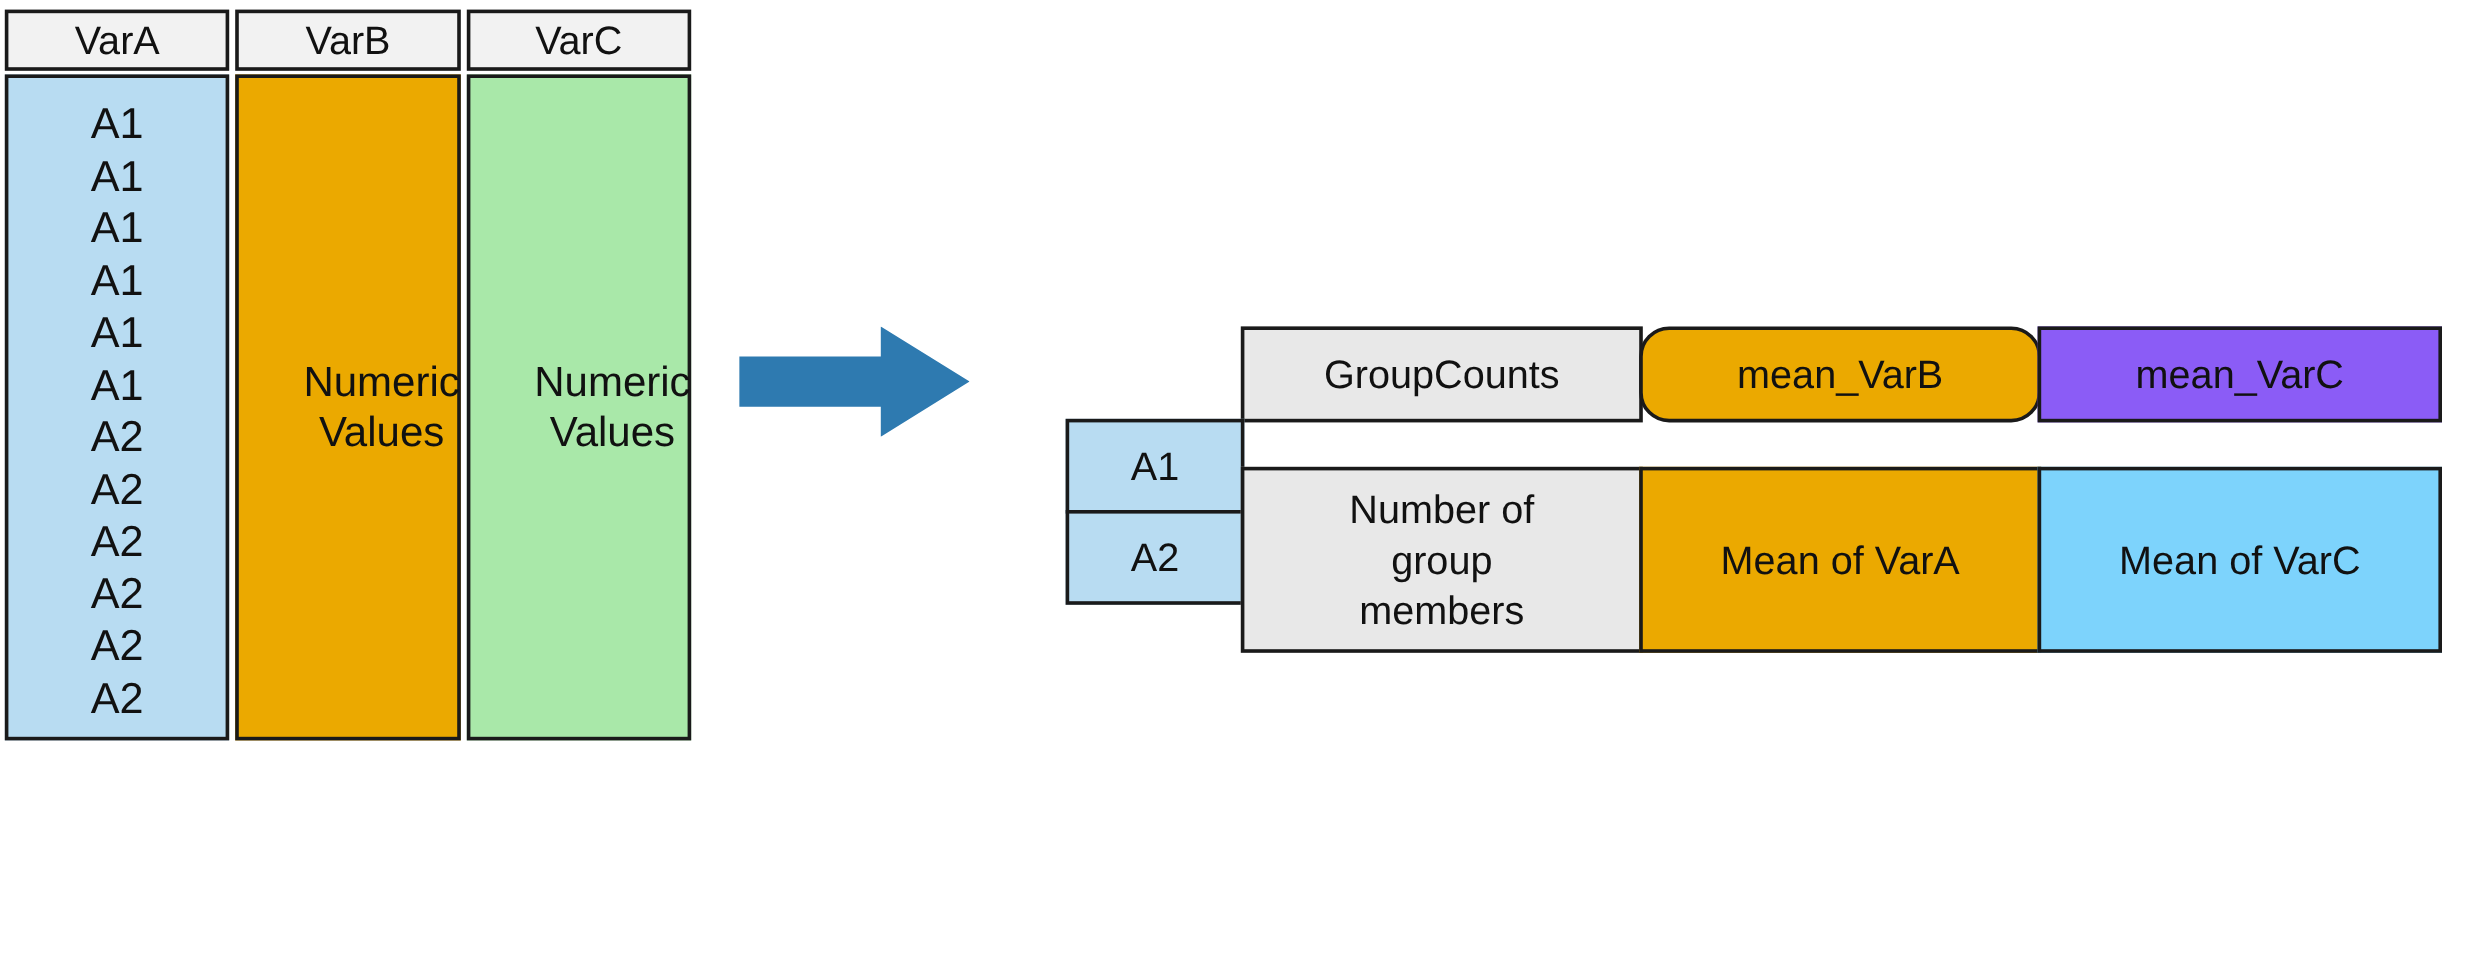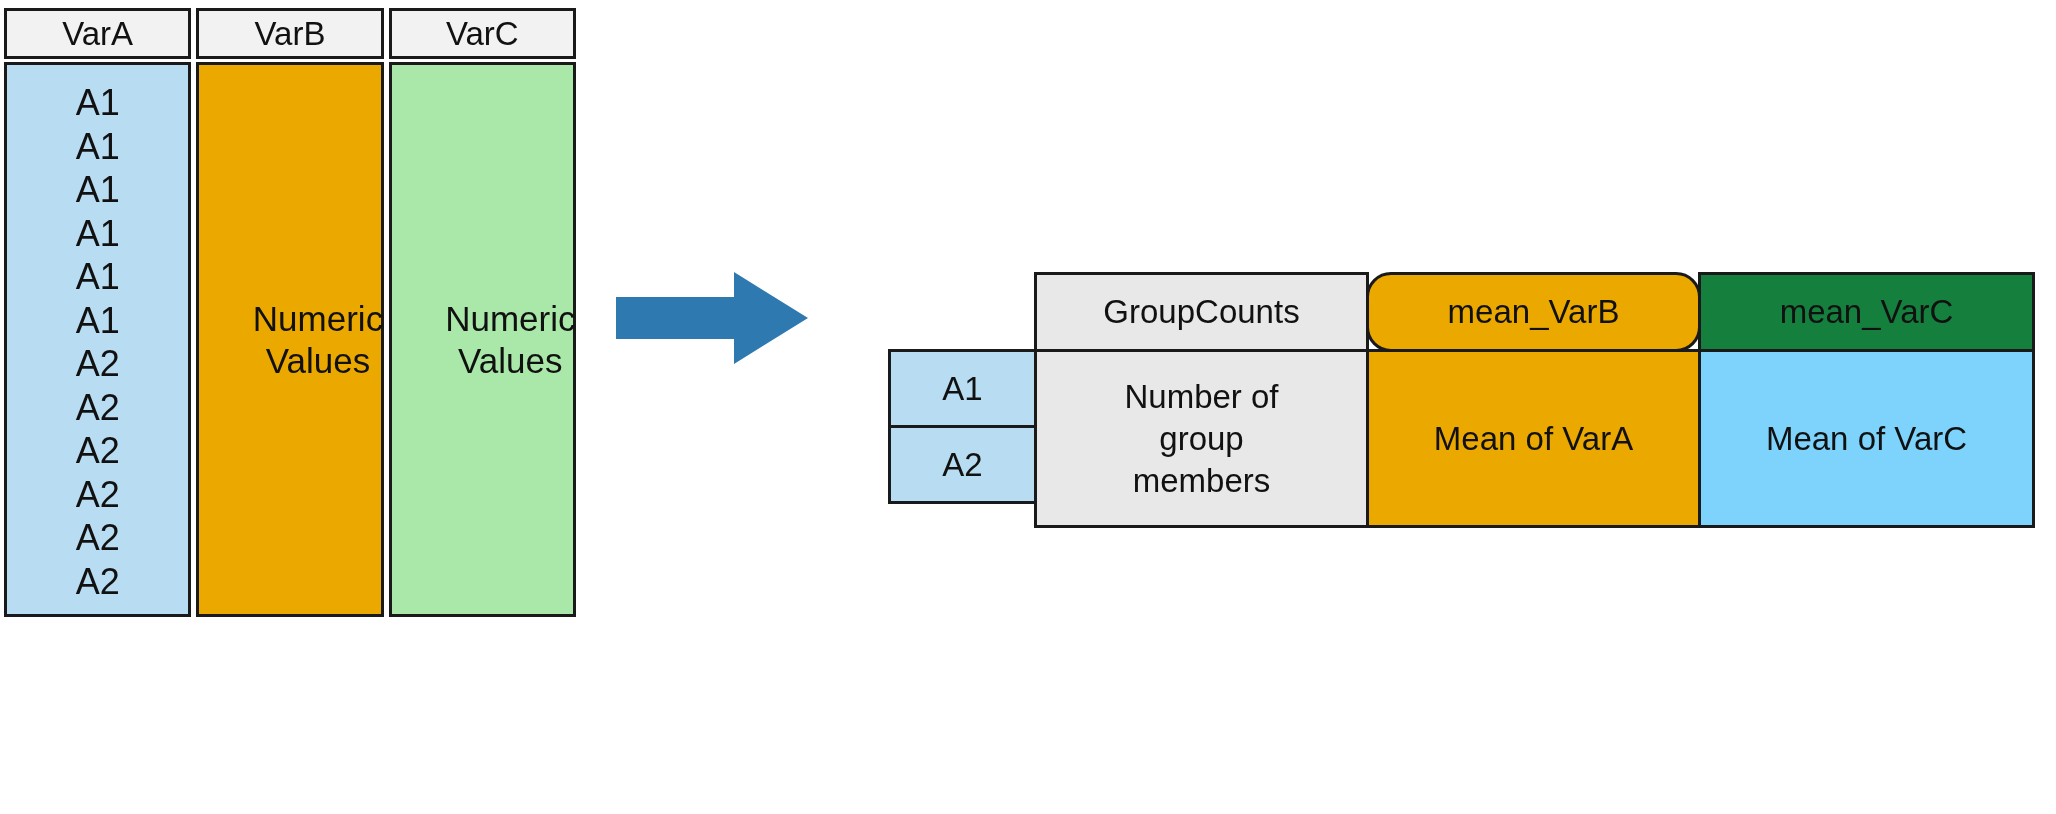--- a/index.html
+++ b/index.html
@@ -125,21 +125,21 @@
     box-sizing: border-box;
     height: 80px;
     display: flex;
     align-items: center;
     justify-content: center;
     font-size: 33px;
     color: #111111;
   }
   .rt-hcell.c-counts { width: 335px; background: #e8e8e8; }
   .rt-hcell.c-varb   { width: 335px; background: #eba900; margin-left: -3px; border-radius: 25px; }
-  .rt-hcell.c-varc   { width: 337px; background: #15803d; margin-left: -3px; }
+  .rt-hcell.c-varc   { width: 337px; background: #8b5cf6; margin-left: -3px; }
 
   .rt-body {
     display: flex;
     margin-top: -3px;
   }
   .rt-rowlabels {
     display: flex;
     flex-direction: column;
     width: 149px;
   }
@@ -152,30 +152,31 @@
     align-items: center;
     justify-content: center;
     font-size: 33px;
     color: #111111;
   }
   .rt-rowlabel + .rt-rowlabel { margin-top: -3px; }
 
   .rt-bcell {
     border: 3px solid #1a1a1a;
     box-sizing: border-box;
-    height: 179px;
+    height: 155px;
     display: flex;
     align-items: center;
     justify-content: center;
     text-align: center;
     font-size: 33px;
     line-height: 42px;
     color: #111111;
     white-space: pre-line;
     margin-left: -3px;
+    margin-top: 40px;
   }
   .rt-bcell.c-counts { width: 335px; background: #e8e8e8; }
   .rt-bcell.c-varb   { width: 335px; background: #eba900; }
   .rt-bcell.c-varc   { width: 337px; background: #7dd3fc; }
 </style>
 </head>
 <body>
 
 <div id="left-table">
 

